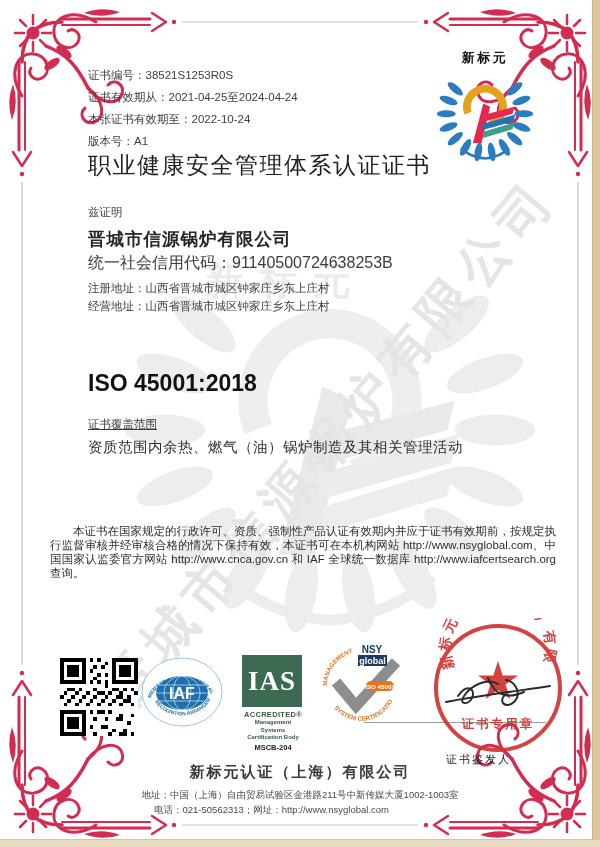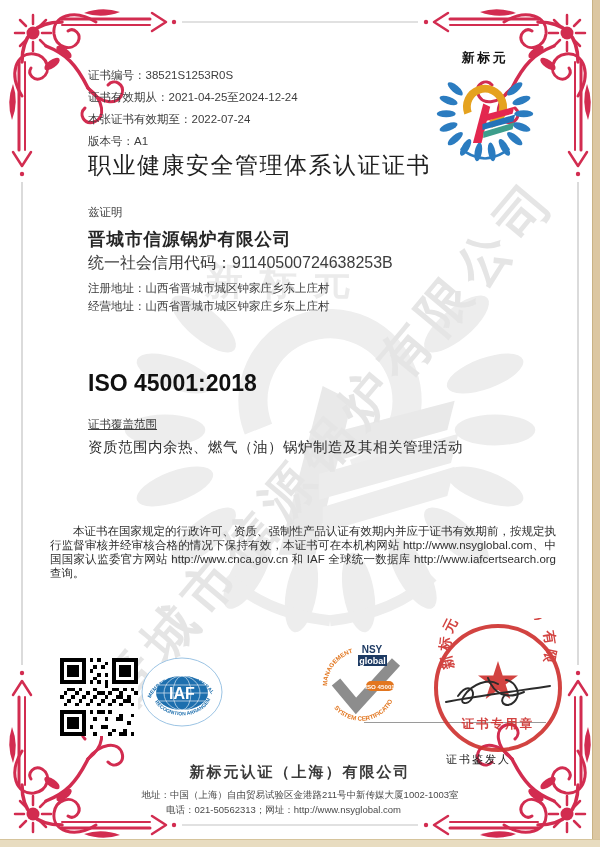--- a/index.html
+++ b/index.html
@@ -42,21 +42,21 @@
   .ias-acc{font-size:7.5px;font-weight:700;color:#3a5a46;margin-top:3px;letter-spacing:.3px;}
   .ias-l1,.ias-l2{font-size:6px;font-weight:700;color:#3a5a46;line-height:7.5px;}
   .ias-l3{font-size:7.5px;font-weight:700;color:#222;margin-top:1px;}
   .nsy{position:absolute;left:322px;top:644px;}
   .seal{position:absolute;left:428px;top:618px;}
   .sig-line{position:absolute;left:364px;top:722px;width:182px;height:1px;background:#9a9a9a;}
   .signer{position:absolute;left:446px;top:752px;font-size:11px;color:#222;letter-spacing:2px;}
   
   .footer-company{position:absolute;left:0;top:763px;width:600px;text-align:center;font-size:15px;font-weight:700;color:#3a3a3a;letter-spacing:2px;}
   .footer-address{position:absolute;left:0;top:789px;width:600px;text-align:center;font-size:9.5px;color:#4a4a4a;}
-  .footer-contact{position:absolute;left:0;top:804px;width:543px;text-align:center;font-size:9.5px;color:#4a4a4a;padding-left:12px;}
+  .footer-contact{position:absolute;left:0;top:804px;width:543px;text-align:center;font-size:9.5px;color:#4a4a4a;}
 </style>
 </head>
 <body>
 
 <div class="page">
 
   <svg width="0" height="0" style="position:absolute">
     <defs>
       <symbol id="wreathLeaves" viewBox="0 0 120 120">
         <g fill="currentColor">
@@ -141,22 +141,22 @@
     </svg>
   </div>
 
   <div class="edge-right"></div>
   <div class="edge-bottom"></div>
 
   <div class="content-layer">
 
     <div class="meta">
       <div><span>证书编号</span><span>：</span><span>38521S1253R0S</span></div>
-      <div><span>证书有效期从</span><span>：</span><span>2021-04-25至2024-12-24</span></div>
-      <div><span>本张证书有效期至</span><span>：</span><span>2022-07-24</span></div>
+      <div><span>证书有效期从</span><span>：</span><span>2021-04-25至2024-04-24</span></div>
+      <div><span>本张证书有效期至</span><span>：</span><span>2022-10-24</span></div>
       <div><span>版本号</span><span>：</span><span>A1</span></div>
     </div>
 
     <svg class="brand-logo" width="104" height="112" viewBox="0 0 120 130">
       <text x="60" y="14" text-anchor="middle" font-size="15" font-weight="bold" fill="#111" letter-spacing="3">新标元</text>
       <g transform="translate(0,14)">
         <use href="#wreathLeaves" x="0" y="0" width="120" height="120" style="color:#2b7cc0"></use>
         <circle cx="60" cy="52" r="21" fill="none" stroke="#e5a21f" stroke-width="9" pathLength="132" stroke-dasharray="100 32" transform="rotate(160 60 52)"></circle>
         <polygon points="46,94 58,48 66,52 56,94" fill="#e3274f"></polygon>
         <polygon points="56,62 94,52 92,60 56,70" fill="#e3274f"></polygon>
@@ -266,20 +266,27 @@
       <text font-size="5" font-weight="bold" fill="#1d6fae"><textPath href="#iafBot" startOffset="2">RECOGNITION ARRANGEMENT</textPath></text>
       <ellipse cx="41" cy="37" rx="26" ry="17" fill="#1d6fae"></ellipse>
       <g stroke="#ffffff" stroke-width="0.7" fill="none" opacity="0.85">
         <ellipse cx="41" cy="37" rx="9" ry="17"></ellipse>
         <ellipse cx="41" cy="37" rx="18" ry="17"></ellipse>
         <path d="M15,37 H67 M18,29 H64 M18,45 H64"></path>
       </g>
       <text x="41" y="43" text-anchor="middle" font-size="16" font-weight="bold" fill="#fff">IAF</text>
     </svg>
 
+    <div class="ias">
+      <div class="ias-box">IAS</div>
+      <div class="ias-acc">ACCREDITED®</div>
+      <div class="ias-l1">Management Systems</div>
+      <div class="ias-l2">Certification Body</div>
+      <div class="ias-l3">MSCB-204</div>
+    </div>
 
     <svg class="nsy" width="84" height="84" viewBox="0 0 84 84">
       <defs>
         <path id="nsyTop" d="M5,42 A35,35 0 0 1 30,9"></path>
         <path id="nsyBot" d="M12,64 A35,35 0 0 0 70,58"></path>
       </defs>
       <path d="M14,38 L34,62 L74,18" stroke="#8d8d8d" stroke-width="11" fill="none"></path>
       <text font-size="6.2" font-weight="bold" fill="#e2761f"><textPath href="#nsyTop">MANAGEMENT</textPath></text>
       <text font-size="6.2" font-weight="bold" fill="#e2761f"><textPath href="#nsyBot">SYSTEM CERTIFICATION</textPath></text>
       <text x="50" y="9" text-anchor="middle" font-size="10" font-weight="bold" fill="#1d3a63">NSY</text>

